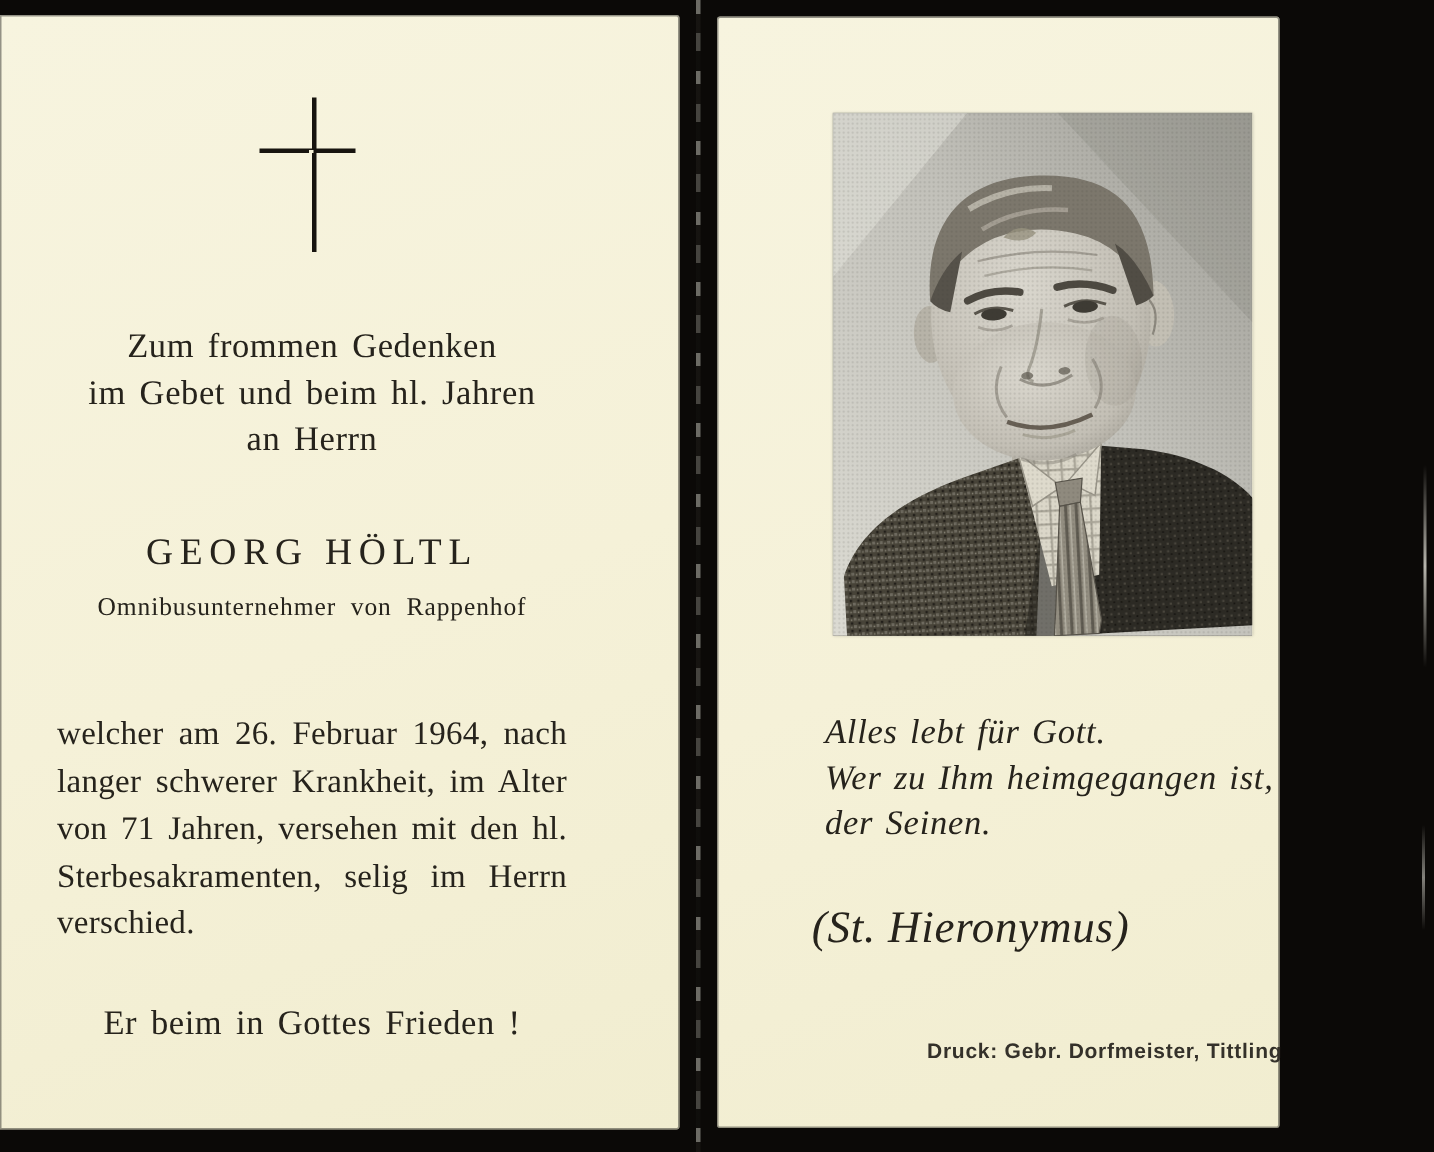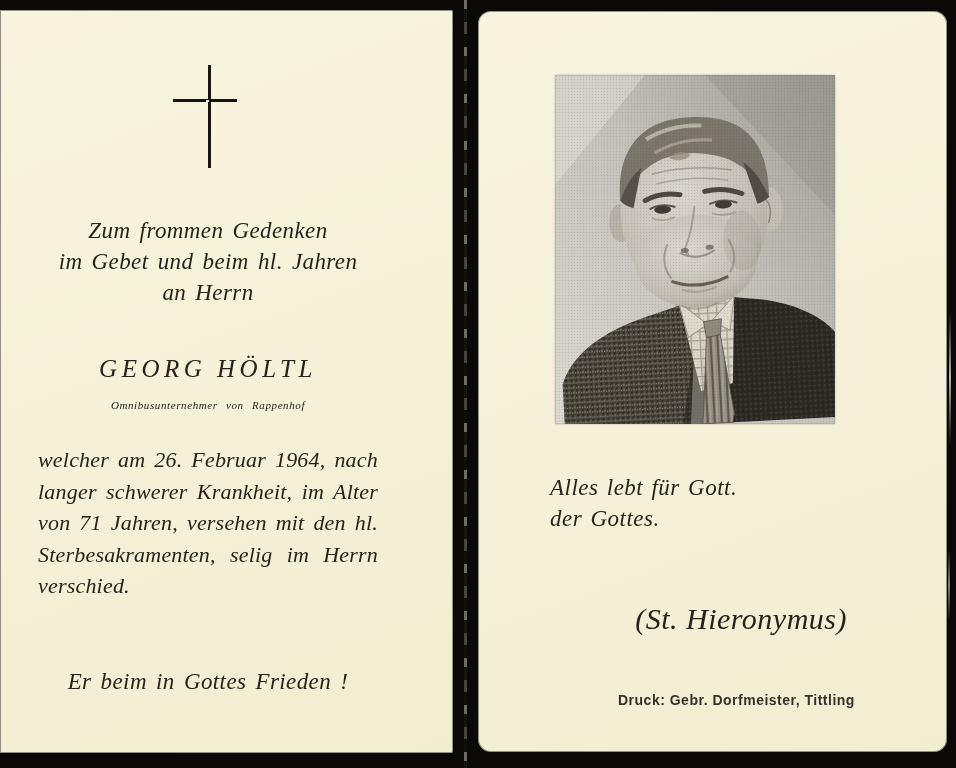--- a/index.html
+++ b/index.html
@@ -7,54 +7,54 @@
     width:956px;height:768px;position:relative;overflow:hidden;
     background:#0b0907;
     font-family:"Liberation Serif",serif;
   }
   .card{
     position:absolute;
     background:linear-gradient(160deg,#f7f4df 0%,#f5f1d8 55%,#f1edd0 100%);
     box-shadow:0 0 0 1px rgba(0,0,0,.4) inset;
   }
   .card-left{left:0;top:10px;width:453px;height:743px;border-radius:0 2px 2px 0;}
-  .card-right{left:478px;top:11px;width:469px;height:741px;border-radius:13px;}
+  .card-right{left:478px;top:11px;width:375px;height:741px;border-radius:2px;}
 
   
   .fold-line{
     position:absolute;left:464px;top:0;width:3px;height:768px;
     background:repeating-linear-gradient(to bottom,
       rgba(190,188,178,.55) 0 9px, rgba(90,88,80,.15) 9px 22px,
       rgba(160,158,148,.4) 22px 34px, rgba(60,58,52,.1) 34px 47px);
     filter:blur(.4px);
   }
   .scratch{position:absolute;width:2px;background:linear-gradient(to bottom,rgba(240,238,228,0),rgba(240,238,228,.75),rgba(240,238,228,0));}
   .scratch-1{left:949px;top:310px;height:135px;}
   .scratch-2{left:948px;top:550px;height:70px;opacity:.7;}
 
   
   .cross{position:absolute;left:173px;top:55px;width:64px;height:103px;}
   .cross .v{position:absolute;left:35px;top:0;width:3px;height:100%;background:#17140f;}
   .cross .h{position:absolute;left:0;top:34px;width:100%;height:3px;background:#17140f;}
   .cross .nick{position:absolute;left:33px;top:35px;width:3px;height:2px;background:#f5f1d8;}
 
-  .ink{color:#26231c;font-style:italic;}
+  .ink{color:#26231c;}
   .intro{
     position:absolute;left:38px;top:205px;width:340px;text-align:center;
     font-size:23px;line-height:31px;letter-spacing:.4px;word-spacing:3px;
   }
   .deceased-name{
     position:absolute;left:28px;top:341px;width:360px;text-align:center;
     font-size:25px;line-height:36px;letter-spacing:4.5px;white-space:nowrap;
   }
   .occupation{
     position:absolute;left:38px;top:384px;width:340px;text-align:center;
-    font-size:11px;line-height:22px;letter-spacing:.6px;word-spacing:5px;white-space:nowrap;
-  }
-  .obituary{position:absolute;left:38px;top:434px;width:340px;font-size:22px;line-height:31.5px;letter-spacing:.2px;}
+    font-size:17px;line-height:22px;letter-spacing:.6px;word-spacing:5px;white-space:nowrap;
+  }
+  .obituary{position:absolute;left:38px;top:463px;width:340px;font-size:22px;line-height:31.5px;letter-spacing:.2px;}
   .obituary .jline{text-align:justify;text-align-last:justify;white-space:nowrap;}
   .obituary .cline{}
   .closing{
     position:absolute;left:28px;top:657px;width:360px;text-align:center;
     font-size:23px;line-height:30px;letter-spacing:.4px;word-spacing:3px;white-space:nowrap;
   }
 
   
   .photo{
     position:absolute;left:77px;top:64px;width:280px;height:349px;
@@ -214,21 +214,22 @@
           </g>
         </g>
 
         <rect width="280" height="349" fill="url(#halftone)"></rect>
         <rect x="0" y="0" width="280" height="349" fill="none" stroke="#6c6960" stroke-width="1" opacity=".4"></rect>
       </svg>
     </div>
 
     <div class="quote ink">
       <div>Alles lebt für Gott.</div>
-      <div>der Gottes.</div>
+      <div>Wer zu Ihm heimgegangen ist,</div>
+      <div>der Seinen.</div>
     </div>
 
     <div class="attribution ink">(St. Hieronymus)</div>
 
     <div class="printer">Druck: Gebr. Dorfmeister, Tittling</div>
   </div>
 
   <div class="fold-line"></div>
   <div class="scratch scratch-1"></div>
   <div class="scratch scratch-2"></div>

